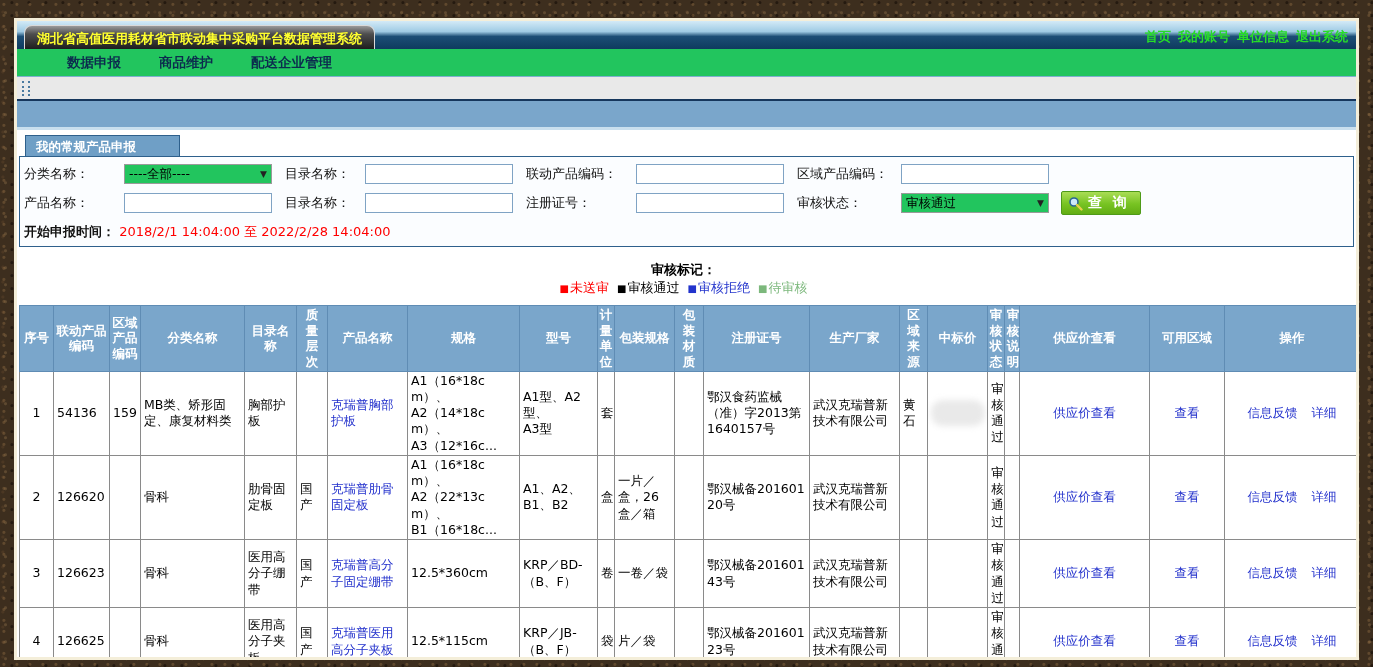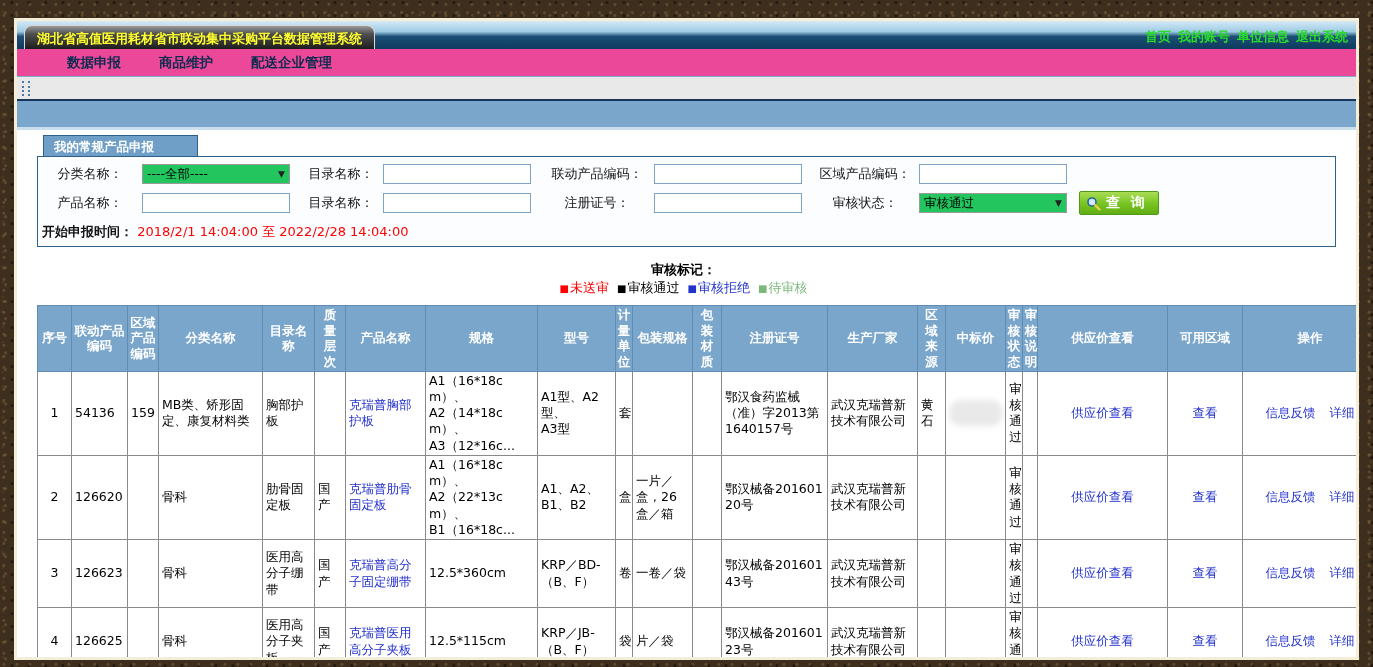--- a/index.html
+++ b/index.html
@@ -22,42 +22,42 @@
     background:linear-gradient(to bottom,#d3eaf7 0%,#9fcbe4 38%,#1c4e76 55%,#0e3b5e 100%);
     display:flex; align-items:flex-end; justify-content:space-between; }
   .title-tab { margin-left:7px; height:24px; padding:4px 12px 3px 12px;
     background:linear-gradient(to bottom,#9a9a9a 0%,#4e4e4e 35%,#1d1d1d 100%);
     border:1px solid #d9d9d9; border-bottom:none; border-radius:8px 8px 0 0;
     color:#ffff2e; font-size:13px; font-weight:bold; white-space:nowrap; }
   .top-links { padding:0 8px 3px 0; display:flex; gap:7px; }
   .top-links a { color:#27dd27; font-size:13px; font-weight:bold; text-decoration:none; white-space:nowrap; }
 
   
-  .menubar { height:28px; flex:0 0 28px; background:#ec4899; border-bottom:1px solid #7fb0d0;
+  .menubar { height:28px; flex:0 0 28px; background:#22c55e; border-bottom:1px solid #7fb0d0;
     display:flex; align-items:center; padding-left:50px; gap:38px; }
   .menubar .mi { color:#0c2c4e; font-size:13.5px; font-weight:bold; cursor:pointer; white-space:nowrap; }
 
   
   .toolbar { height:24px; flex:0 0 24px; background:#e9e9e9; border-bottom:2px solid #16365c;
     display:flex; align-items:center; padding-left:5px; }
   .grip { width:4px; height:15px; border-left:2px dotted #4a7aa0; margin-right:2px; }
 
   .blueband { height:26px; flex:0 0 26px; background:#7aa6cb; }
   .lightstrip { height:3px; flex:0 0 3px; background:#c9dfee; }
 
-  .content { flex:1 1 auto; background:#fff; overflow:hidden; padding:0 20px; }
+  .content { flex:1 1 auto; background:#fff; overflow:hidden; padding:0 2px; }
 
   
   .tab { margin:5px 0 0 6px; display:inline-block; height:21px; min-width:155px;
     background:#6f9fc6; border:1px solid #2e608c; border-bottom:none;
     color:#fff; font-size:12.5px; font-weight:bold; padding:3px 14px 0 10px; }
   .panel { border:1px solid #2e608c; background:#fbfdff; padding:7px 4px 5px 4px; }
   .frow { display:flex; align-items:center; margin-bottom:7px; }
   .frow:last-child { margin-bottom:0; }
-  .flabel { font-size:13px; color:#111; text-align:center; white-space:nowrap; padding-right:4px; }
+  .flabel { font-size:13px; color:#111; text-align:left; white-space:nowrap; padding-right:4px; }
   .w1 { width:100px; } .w2 { width:80px; } .w3 { width:110px; } .w4 { width:104px; }
   .fin { width:148px; height:20px; border:1px solid #7fa3c4; background:#fff;
     font-size:12px; padding:0 3px; font-family:inherit; }
   .selectbox { width:148px; height:20px; border:1px solid #9a9a9a; background:#22c55e;
     display:flex; align-items:center; justify-content:space-between;
     font-size:12.5px; padding:0 4px; cursor:default; }
   .selectbox .arrow { font-size:9px; color:#222; }
   .gap1 { width:13px; } 
   .querybtn { margin-left:12px; height:24px; padding:0 10px 0 6px;
     background:linear-gradient(to bottom,#aadd55 0%,#77c322 55%,#62ad14 100%);

